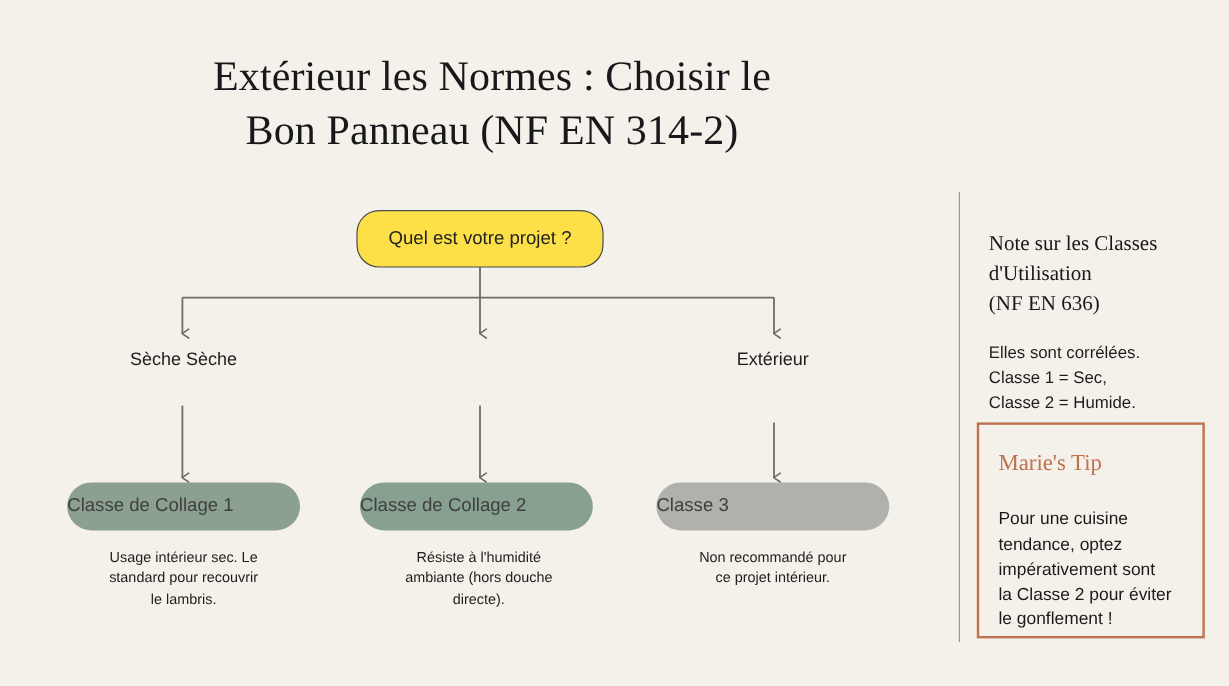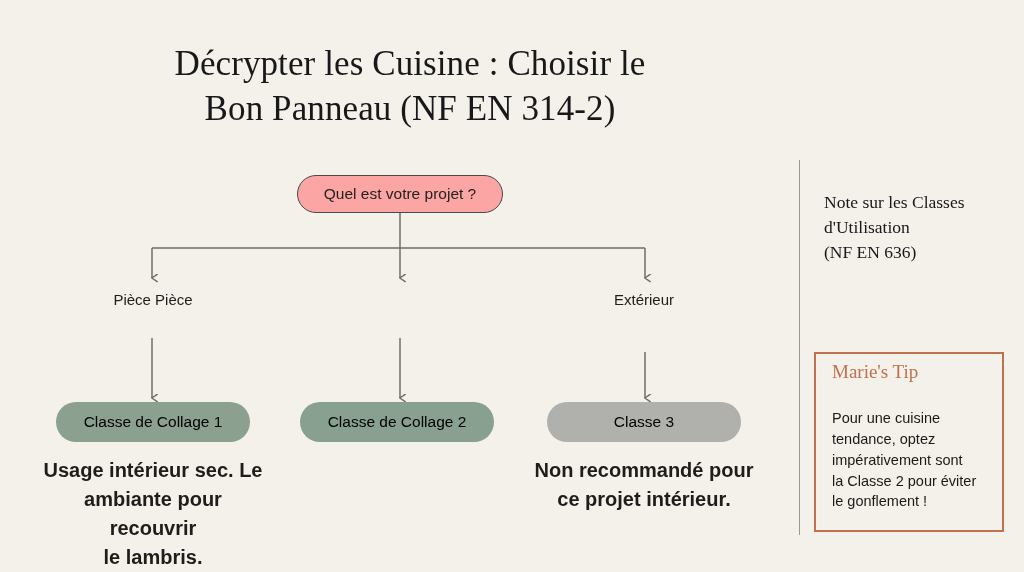--- a/index.html
+++ b/index.html
@@ -49,25 +49,25 @@
     top: 0;
     width: 800px;
     height: 572px;
   }
 
   .root-node {
     position: absolute;
     left: 297px;
     top: 175px;
     width: 206px;
-    height: 38px;
+    height: 48px;
     box-sizing: border-box;
     border: 1.4px solid #4a4a48;
     border-radius: 19px;
-    background: #fca5a5;
+    background: #fde047;
     display: flex;
     align-items: center;
     justify-content: center;
     font-size: 15.5px;
     color: #23221f;
   }
 
   .branch-label {
     position: absolute;
     top: 289px;
@@ -83,37 +83,35 @@
   .bl-3 { left: 519px; }
 
   .class-box {
     position: absolute;
     top: 402px;
     width: 194px;
     height: 40px;
     border-radius: 20px;
     display: flex;
     align-items: center;
-    justify-content: center;
     font-size: 15.5px;
-    color: #000000;
+    color: #404040;
   }
   .cb-1 { left: 56px; }
   .cb-2 { left: 300px; }
   .cb-3 { left: 547px; }
 
   .class-desc {
     position: absolute;
     top: 456px;
     width: 230px;
     text-align: center;
-    font-size: 20px;
+    font-size: 12px;
     line-height: 1.45;
     color: #1e1d1b;
-    font-weight: bold;
   }
   .class-desc span { display: block; }
   .cd-1 { left: 38px; }
   .cd-2 { left: 284px; }
   .cd-3 { left: 529px; }
 
   
   #divider {
     position: absolute;
     left: 799px;
@@ -148,21 +146,21 @@
 
   #tip-box {
     position: absolute;
     left: 814px;
     top: 352px;
     width: 190px;
     height: 180px;
     box-sizing: border-box;
     border: 2px solid #c0714f;
     background: #f4f1ea;
-    padding: 8px 14px 0 16px;
+    padding: 23px 14px 0 16px;
   }
   #tip-title {
     font-family: "Liberation Serif", serif;
     font-size: 19px;
     color: #c0714f;
     line-height: 1.1;
   }
   #tip-body {
     margin-top: 25px;
     font-size: 14.5px;
@@ -170,21 +168,21 @@
     color: #1b1a18;
   }
   #tip-body span { display: block; }
 </style>
 </head>
 <body style="background: rgb(244, 241, 234);">
 
 <div id="slide">
 
   <div id="title">
-    <span class="tline">Décrypter les Cuisine : Choisir le</span>
+    <span class="tline">Extérieur les Normes : Choisir le</span>
     <span class="tline">Bon Panneau (NF EN 314-2)</span>
   </div>
 
   <div id="flow">
 
     <svg id="connectors" viewBox="0 0 800 572" width="800" height="572" xmlns="http://www.w3.org/2000/svg">
       <defs>
         <marker id="arw" markerWidth="9" markerHeight="9" refX="4.5" refY="7.4" orient="auto" markerUnits="userSpaceOnUse">
           <path d="M0.8,2.2 L4.5,7.6 L8.2,2.2" fill="none" stroke="#6e6e69" stroke-width="1.4" stroke-linecap="round" stroke-linejoin="round"></path>
         </marker>
@@ -203,54 +201,64 @@
         <path d="M400,338 L400,398" marker-end="url(#arw)"></path>
         <path d="M645,352 L645,398" marker-end="url(#arw)"></path>
       </g>
     </svg>
 
     <div class="root-node">
       <span>Quel est votre projet ?</span>
     </div>
 
     <div class="branch-label bl-1">
-      <span>Pièce Pièce</span>
+      <span>Sèche Sèche</span>
     </div>
     <div class="branch-label bl-3">
       <span>Extérieur</span>
     </div>
 
     <div class="class-box cb-1" style="background: rgb(139, 160, 143);">
       <span>Classe de Collage 1</span>
     </div>
     <div class="class-box cb-2" style="background: rgb(135, 160, 143);">
       <span>Classe de Collage 2</span>
     </div>
     <div class="class-box cb-3" style="background: rgb(176, 176, 172);">
       <span>Classe 3</span>
     </div>
 
     <div class="class-desc cd-1">
       <span>Usage intérieur sec. Le</span>
-      <span>ambiante pour recouvrir</span>
+      <span>standard pour recouvrir</span>
       <span>le lambris.</span>
+    </div>
+    <div class="class-desc cd-2">
+      <span>Résiste à l'humidité</span>
+      <span>ambiante (hors douche</span>
+      <span>directe).</span>
     </div>
     <div class="class-desc cd-3">
       <span>Non recommandé pour</span>
       <span>ce projet intérieur.</span>
     </div>
   </div>
 
   <div id="divider" style="background: rgb(154, 154, 149);"></div>
 
   <div id="sidebar">
     <div id="note-heading">
       <span>Note sur les Classes</span>
       <span>d'Utilisation</span>
       <span>(NF EN 636)</span>
+    </div>
+    <div id="note-body">
+      <span>Elles sont corrélées.</span>
+      <span>Classe 1 = Sec,</span>
+      <span>Classe 2 = Humide.</span>
     </div>
   </div>
 
   <div id="tip-box" style="border-color: rgb(192, 113, 79);">
     <div id="tip-title" style="color: rgb(192, 113, 79);">Marie's Tip</div>
     <div id="tip-body">
       <span>Pour une cuisine</span>
       <span>tendance, optez</span>
       <span>impérativement sont</span>
       <span>la Classe 2 pour éviter</span>

